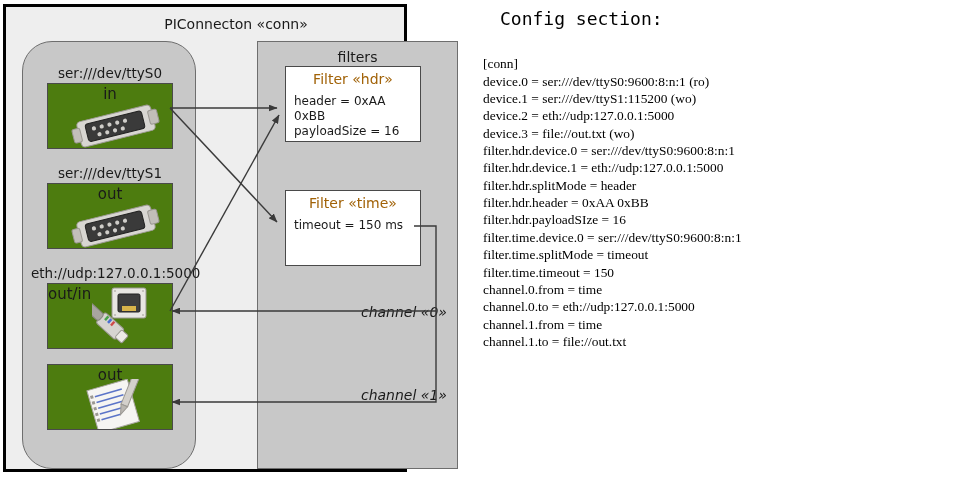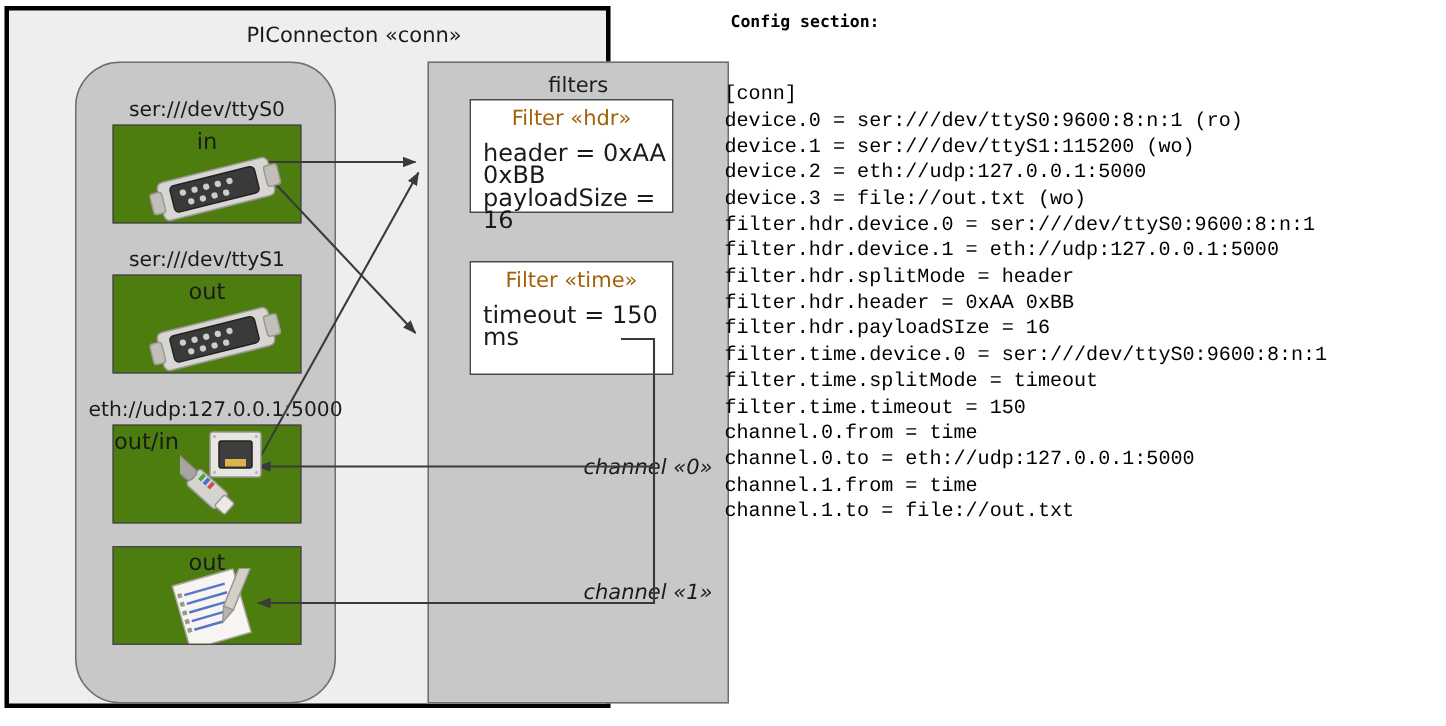--- a/index.html
+++ b/index.html
@@ -30,21 +30,20 @@
     font-size: 14px;
     color: #1a1a1a;
   }
 
   
   .panel {
     position: absolute;
     background: #c8c8c8;
     border: 1px solid #6e6e6e;
     box-sizing: border-box;
-    margin-left: 28px;
   }
   #devices-panel { left: 16px; top: 34px; width: 174px; height: 428px; border-radius: 30px; }
   #filters-panel { left: 251px; top: 34px; width: 201px; height: 428px; }
   .panel-title {
     position: absolute;
     left: 0; top: 7px;
     width: 100%;
     text-align: center;
     font-size: 14px;
     color: #1a1a1a;
@@ -95,31 +94,31 @@
   }
 
   
   .filter-box {
     position: absolute;
     background: #ffffff;
     border: 1.5px solid #4a4a4a;
     box-sizing: border-box;
   }
   #filter-hdr  { left: 27px; top: 24px;  width: 136px; height: 76px; }
-  #filter-time { left: 27px; top: 132px; width: 136px; height: 76px; }
+  #filter-time { left: 27px; top: 148px; width: 136px; height: 76px; }
   .filter-title {
     text-align: center;
     font-size: 14px;
     color: #a16207;
     margin-top: 4px;
   }
   .filter-props {
     margin-top: 7px;
     padding-left: 8px;
-    font-size: 16px;
+    font-size: 12px;
     color: #1a1a1a;
     line-height: 15px;
   }
 
   
   .channel-label {
     position: absolute;
     right: 10px;
     font-size: 14px;
     color: #1a1a1a;
@@ -138,30 +137,30 @@
   }
 
   
   #config-panel {
     position: absolute;
     left: 482px; top: 0;
     width: 482px; height: 484px;
   }
   #config-heading {
     position: absolute;
-    left: 5px; top: 8px;
-    font-size: 11px;
-    font-weight: bold;
+    left: 18px; top: 8px;
+    font-size: 18px;
+    font-weight: normal;
     color: #000000;
     font-family: "DejaVu Sans Mono", monospace;
   }
   #config-body {
     position: absolute;
     left: 1px; top: 42px;
-    font-family: Liberation Mono, monospace;
+    font-family: Liberation Serif, serif;
     font-size: 13.4px;
     line-height: 17.35px;
     color: #000000;
     white-space: pre;
     letter-spacing: 0px;
   }
 </style>
 </head>
 <body>
 

